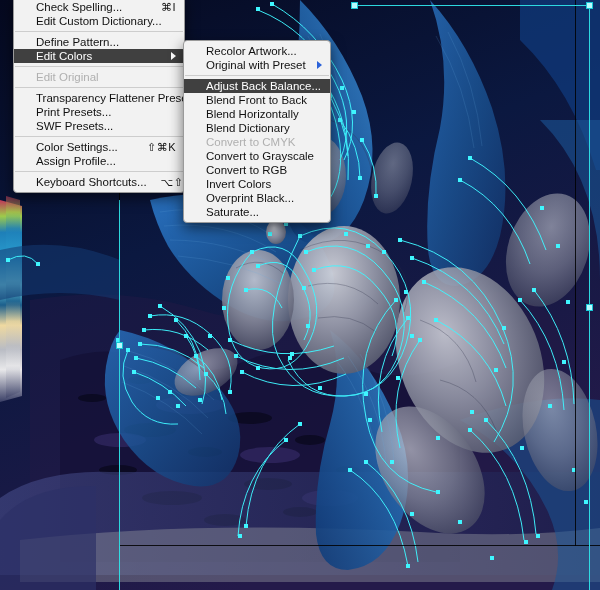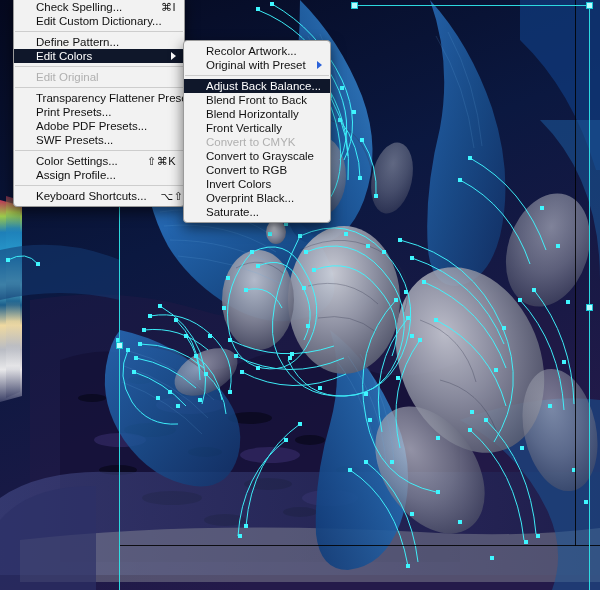--- a/index.html
+++ b/index.html
@@ -32,21 +32,21 @@
   #menu-editcolors{left:183px;top:40px;width:148px;}
 
   .mi{
     position:relative;height:14px;line-height:14px;
     padding:0 8px 0 22px;white-space:nowrap;
     display:flex;align-items:center;
     cursor:default;
   }
   .mi .lbl{flex:1 1 auto;}
   .mi .sc{flex:0 0 auto;margin-left:14px;color:#111;font-size:11px;letter-spacing:.5px;}
-  .mi.sel{background:#0f172a;color:#fff;}
+  .mi.sel{background:#404040;color:#fff;}
   .mi.dis{color:#b0b0b0;align-items:center;}
   .mi .arrow{
     flex:0 0 auto;margin-left:10px;width:0;height:0;
     border-top:4px solid transparent;border-bottom:4px solid transparent;
     border-left:5px solid #2b62d9;
   }
   .mi.sel .arrow{border-left-color:#fff;}
   .sep{height:1px;background:#cdcdcd;margin:3px 1px;}
 
   
@@ -401,23 +401,20 @@
         <span class="lbl">Edit Original</span>
       </div>
       <div class="sep"></div>
       <div class="mi">
         <span class="lbl">Transparency Flattener Presets...</span>
       </div>
       <div class="mi">
         <span class="lbl">Print Presets...</span>
       </div>
       <div class="mi">
-        <span class="lbl">Adobe PDF Presets...</span>
-      </div>
-      <div class="mi">
         <span class="lbl">SWF Presets...</span>
       </div>
       <div class="sep"></div>
       <div class="mi">
         <span class="lbl">Color Settings...</span>
         <span class="sc">⇧⌘K</span>
       </div>
       <div class="mi">
         <span class="lbl">Assign Profile...</span>
       </div>
@@ -440,21 +437,21 @@
       <div class="mi sel">
         <span class="lbl">Adjust Back Balance...</span>
       </div>
       <div class="mi">
         <span class="lbl">Blend Front to Back</span>
       </div>
       <div class="mi">
         <span class="lbl">Blend Horizontally</span>
       </div>
       <div class="mi">
-        <span class="lbl">Front Vertically</span>
+        <span class="lbl">Blend Dictionary</span>
       </div>
       <div class="mi dis">
         <span class="lbl">Convert to CMYK</span>
       </div>
       <div class="mi">
         <span class="lbl">Convert to Grayscale</span>
       </div>
       <div class="mi">
         <span class="lbl">Convert to RGB</span>
       </div>

